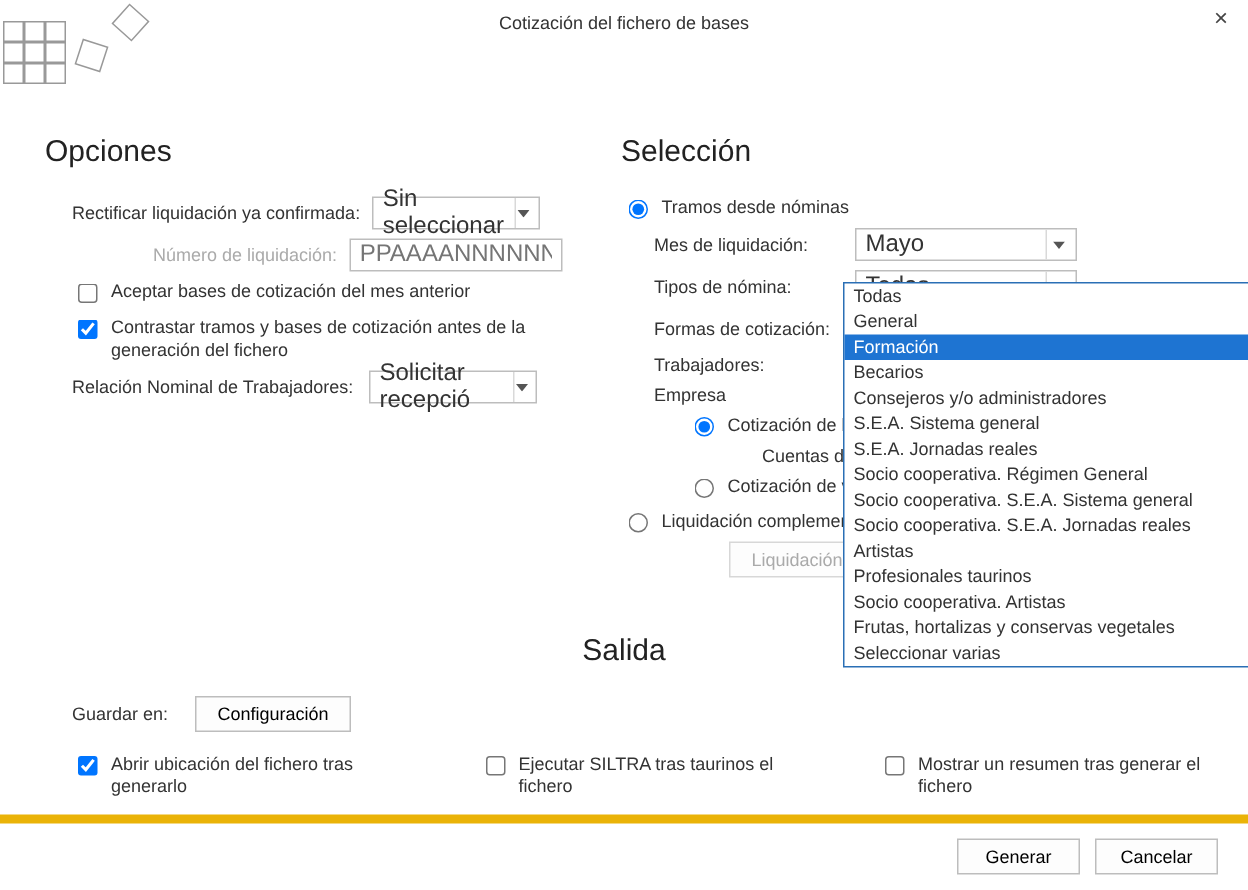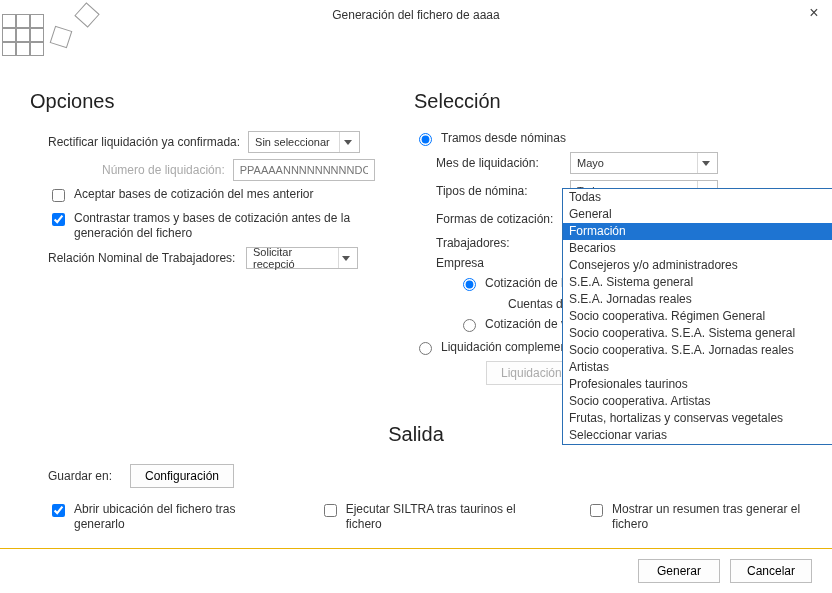--- a/index.html
+++ b/index.html
@@ -51,21 +51,21 @@
   h1.section {
     font-size: 20px; font-weight: 400; color: #222;
     margin: 32px 0 18px 0;
   }
   .row { display: flex; align-items: center; margin-bottom: 6px; }
   .row .lbl { flex: 0 0 auto; }
   .row.gap8 { gap: 8px; }
   .indent { margin-left: 18px; }
   input[type=text].tb, .combo {
     border: 1px solid #bdbdbd; background: #fff;
-    height: 22px; font-size: 11px; padding: 2px 6px;
+    height: 22px; font-size: 16px; padding: 2px 6px;
     font-family: inherit;
   }
   input[type=text].tb.disabled { color:#aaa; background:#fff; }
   .combo {
     display: inline-flex; align-items: center; justify-content: space-between;
     padding: 0 4px 0 6px; cursor: pointer;
     position: relative;
   }
   .combo .caret {
     width: 16px; text-align: center; color:#555;
@@ -110,32 +110,32 @@
     position:absolute; right:0; top:0;
   }
   .spin div {
     flex:1; display:flex; align-items:center; justify-content:center;
     color:#888; font-size:8px;
   }
   .spin div + div { border-top:1px solid #e2e2e2; }
   .bottom-checks { display:flex; gap:66px; margin-top:14px; }
   .footer {
     position:absolute; left:0; right:0; bottom:0;
-    border-top:1px solid #eab308;
+    border-top:6px solid #eab308;
     padding:10px 20px;
     display:flex; justify-content:flex-end; gap:10px;
     background:#fff;
   }
   .footer .btn { min-width:82px; justify-content:center; }.w112{width:112px}.w142{width:142px}.w148{width:148px}.w70{width:70px}
 </style>
 </head>
 <body>
 
 <div class="titlebar">
-  <span class="title">Generación del fichero de aaaa</span>
+  <span class="title">Cotización del fichero de bases</span>
   <span class="close-x">×</span>
 </div>
 
 <div class="logo-corner">
   <div class="grid3">
     <span></span>
       <span></span>
       <span></span>
     <span></span>
       <span></span>

